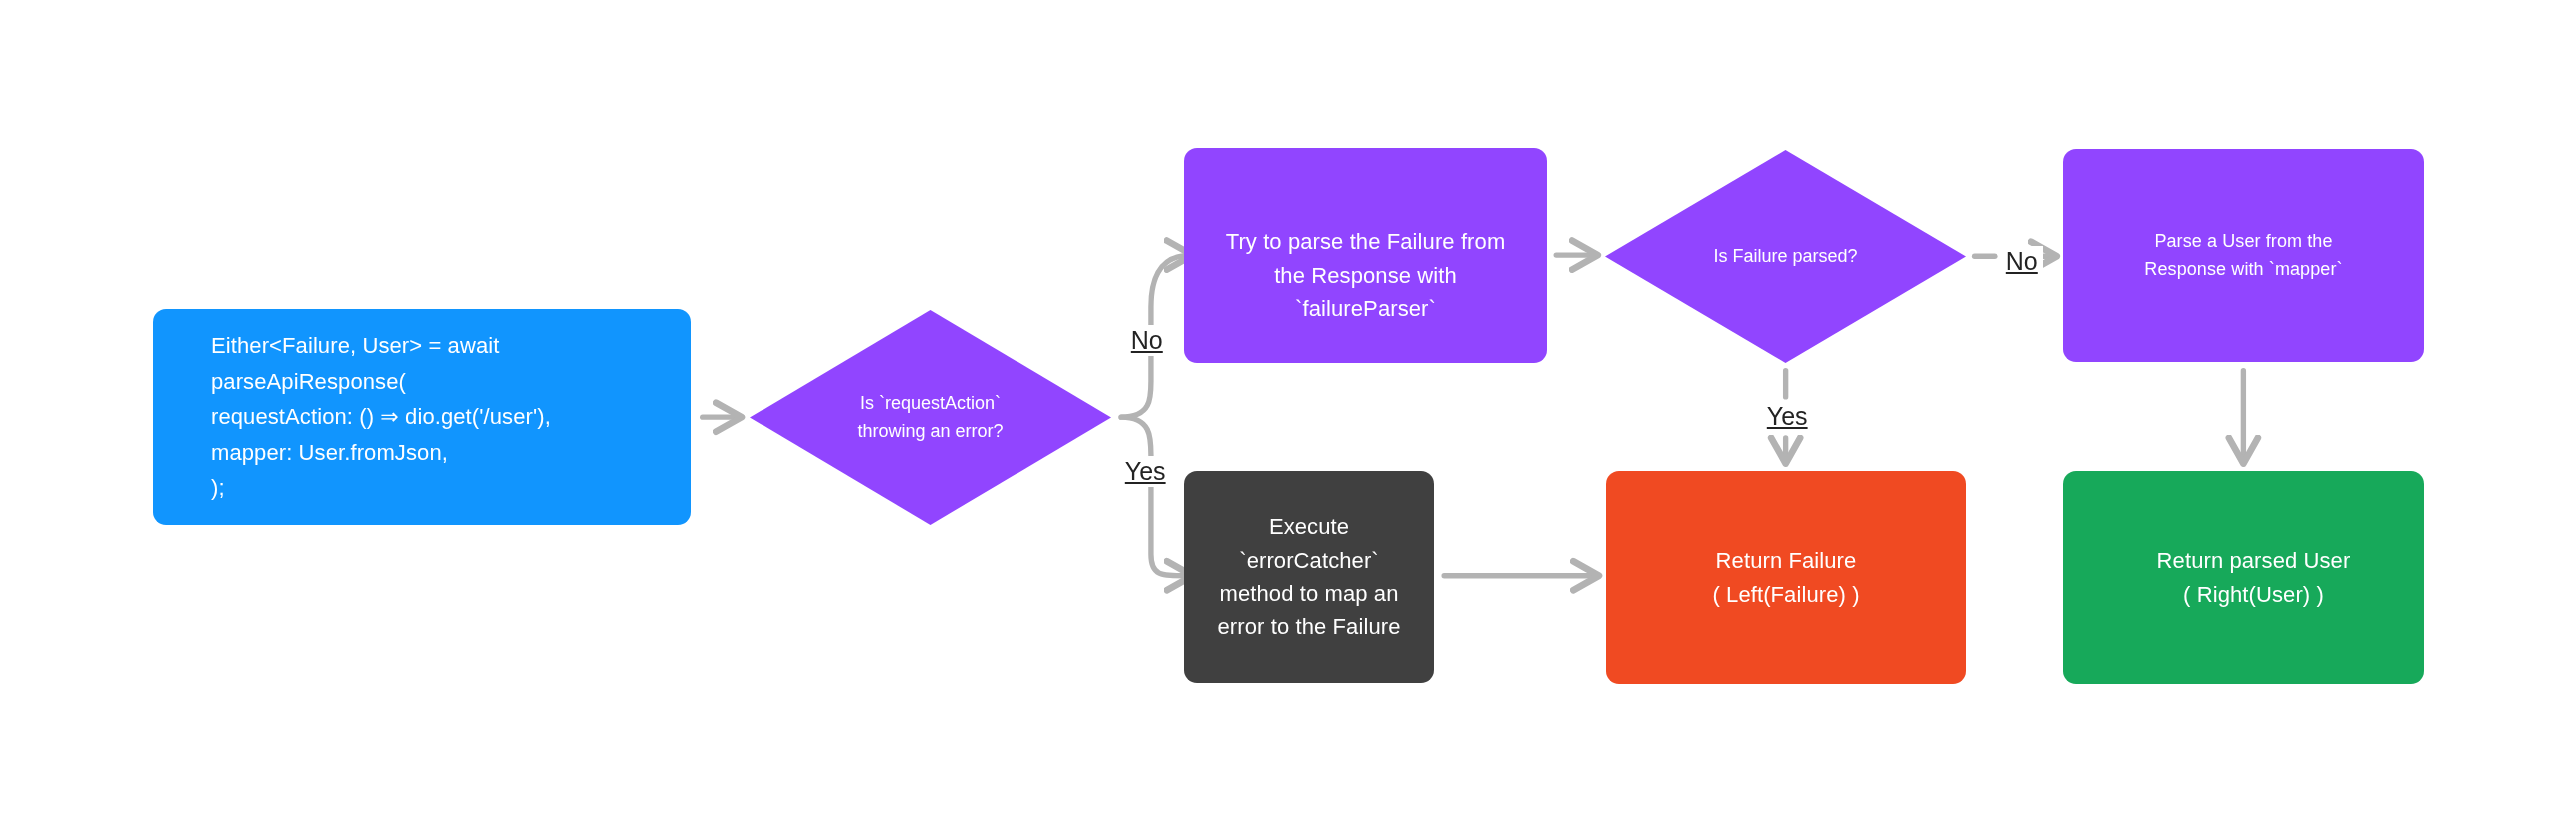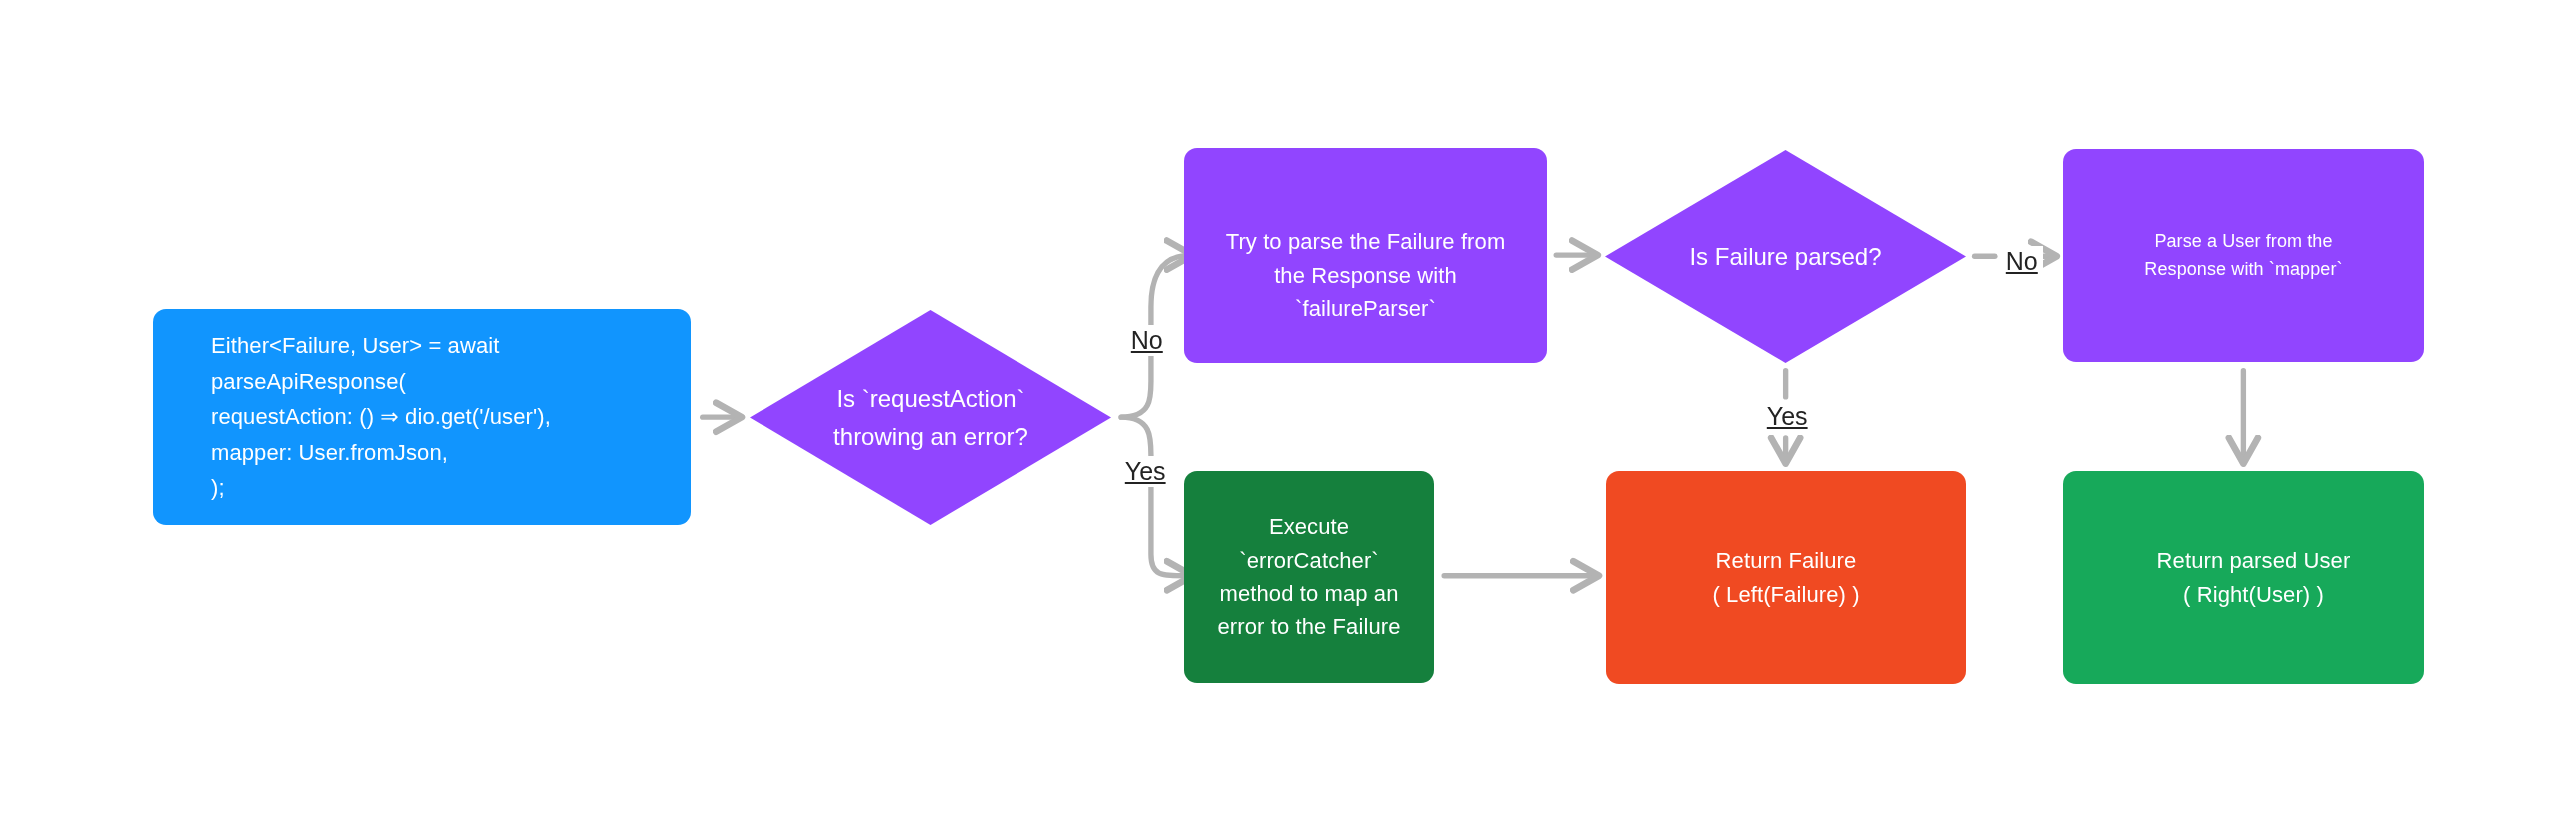--- a/index.html
+++ b/index.html
@@ -71,21 +71,21 @@
     position: absolute;
     left: 0; top: 0;
     width: 100%; height: 100%;
     display: flex;
     align-items: center;
     justify-content: center;
     color: #fff;
     text-align: center;
     white-space: pre-line;
     line-height: 1.55;
-    font-size: 24px;
+    font-size: 18px;
   }
 
   #node-dec-throw {
     left: 750px; top: 310px;
     width: 361px; height: 215px;
   }
   #node-dec-parsed {
     left: 1605px; top: 150px;
     width: 361px; height: 213px;
   }
@@ -100,21 +100,21 @@
   #node-parse-user {
     left: 2063px; top: 149px;
     width: 361px; height: 213px;
     background: #9145FF;
   }
   #node-parse-user .label { font-size: 18px; }
 
   #node-error-catcher {
     left: 1184px; top: 471px;
     width: 250px; height: 212px;
-    background: #15803d;
+    background: #404040;
   }
   #node-error-catcher .label { font-size: 22px; }
 
   #node-return-failure {
     left: 1606px; top: 471px;
     width: 360px; height: 213px;
     background: #F04A22;
   }
   #node-return-failure .label { font-size: 22px; }
 

